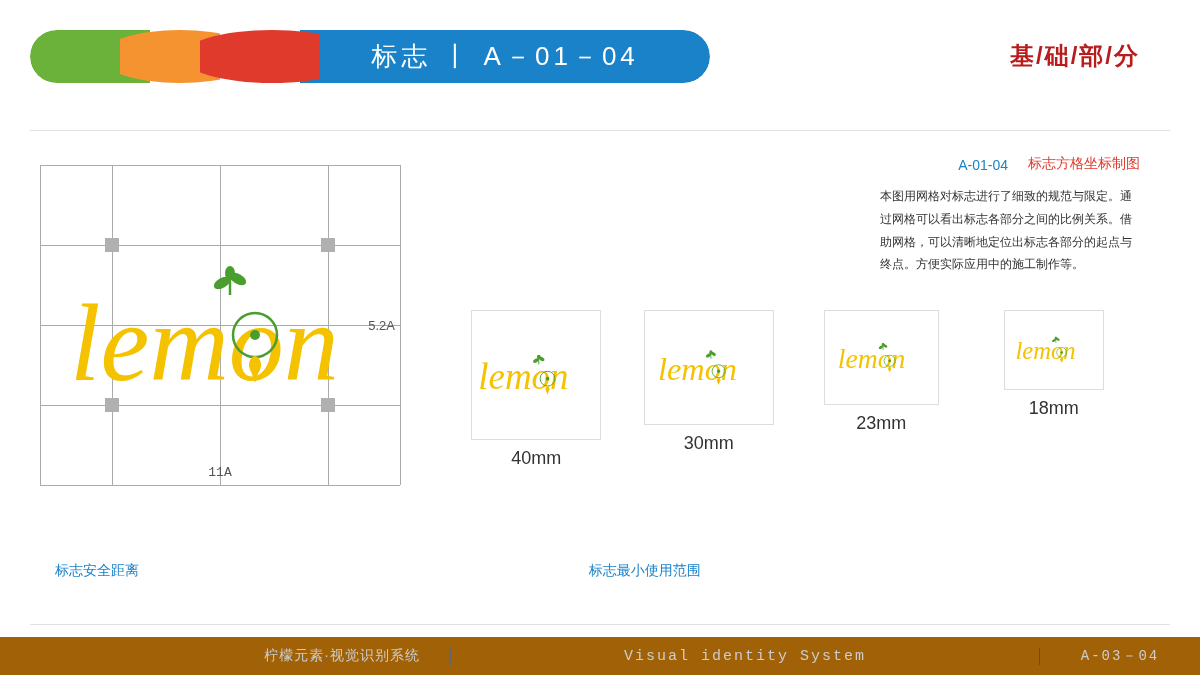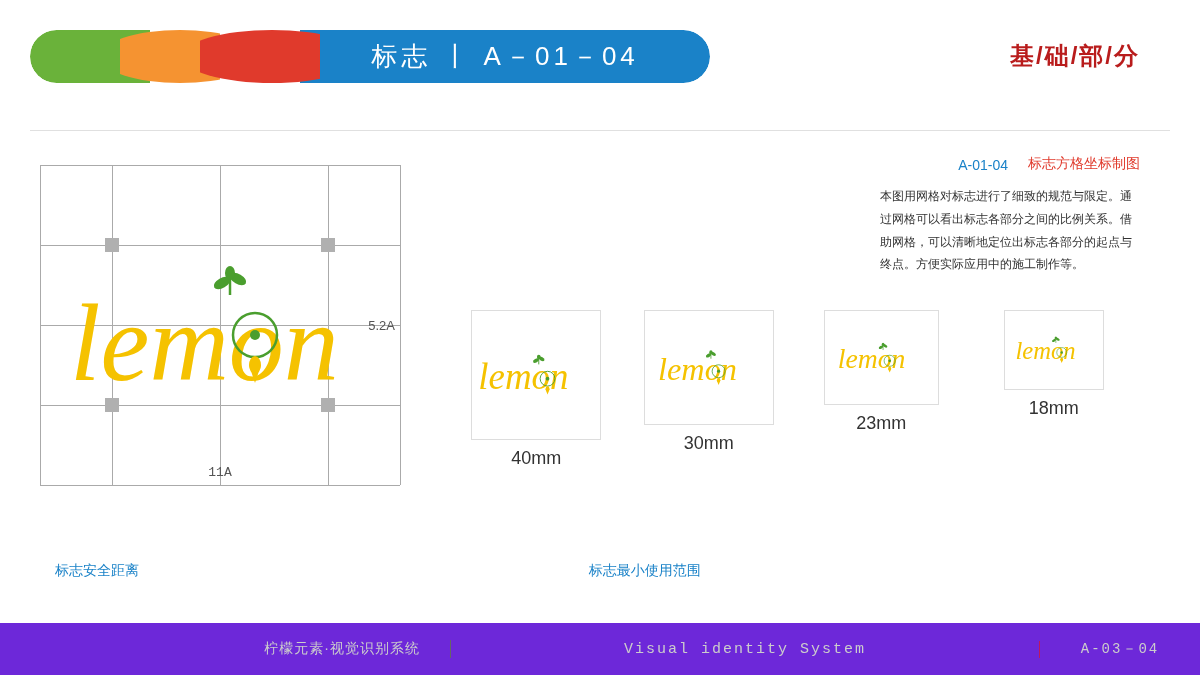--- a/index.html
+++ b/index.html
@@ -213,22 +213,22 @@
       font-size: 14px;
       font-family: 'Microsoft YaHei', sans-serif;
     }
 
     
     .footer-bar {
       position: absolute;
       bottom: 0;
       left: 0;
       right: 0;
-      height: 52px;
-      background: #6d28d9;
+      height: 38px;
+      background: #a16207;
       display: flex;
       align-items: center;
     }
     .footer-left {
       flex: 1;
       display: flex;
       align-items: center;
       justify-content: flex-end;
       padding-right: 30px;
       border-right: 1px solid #666;

